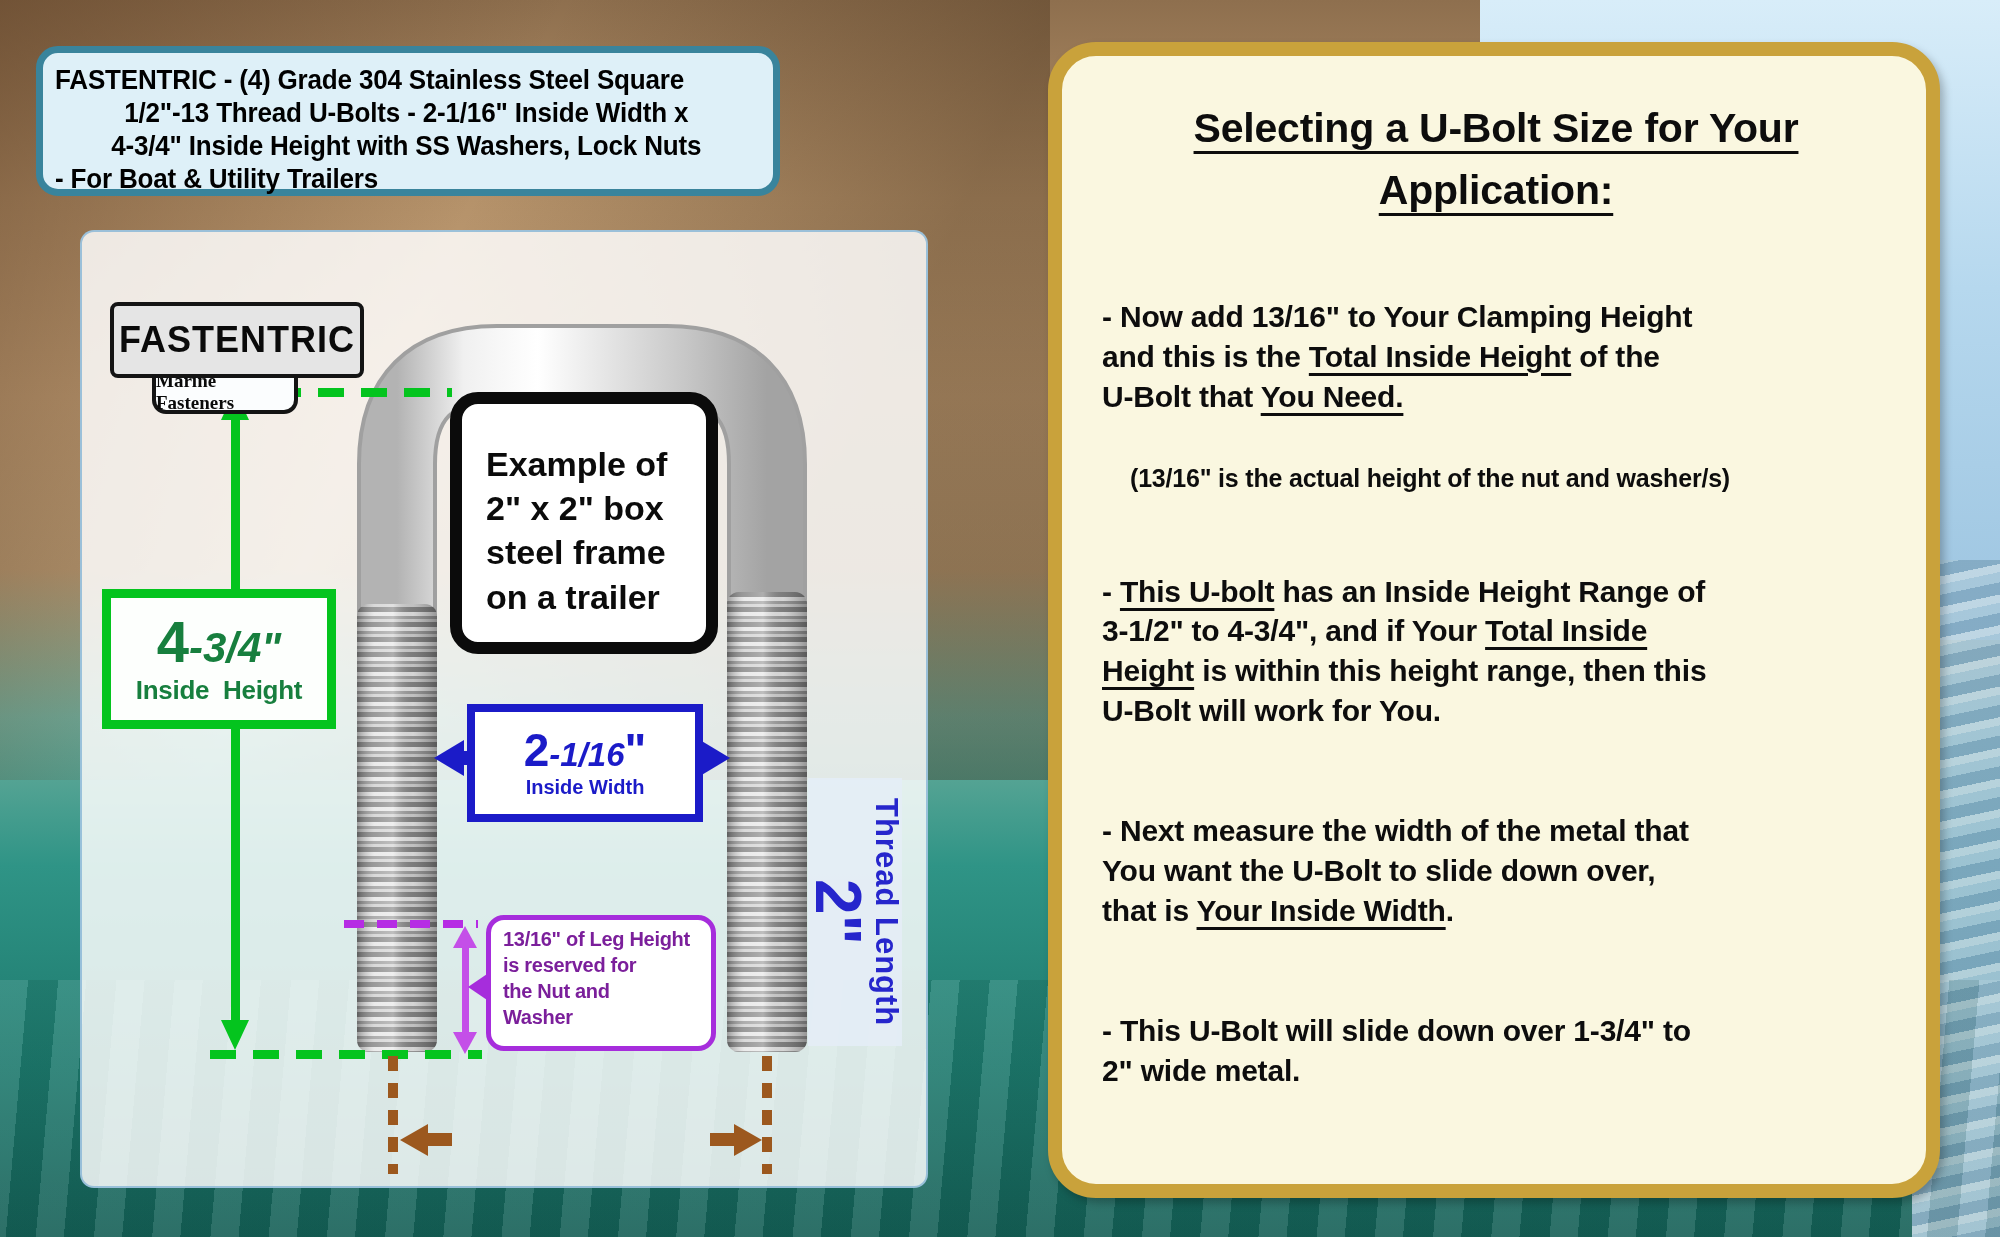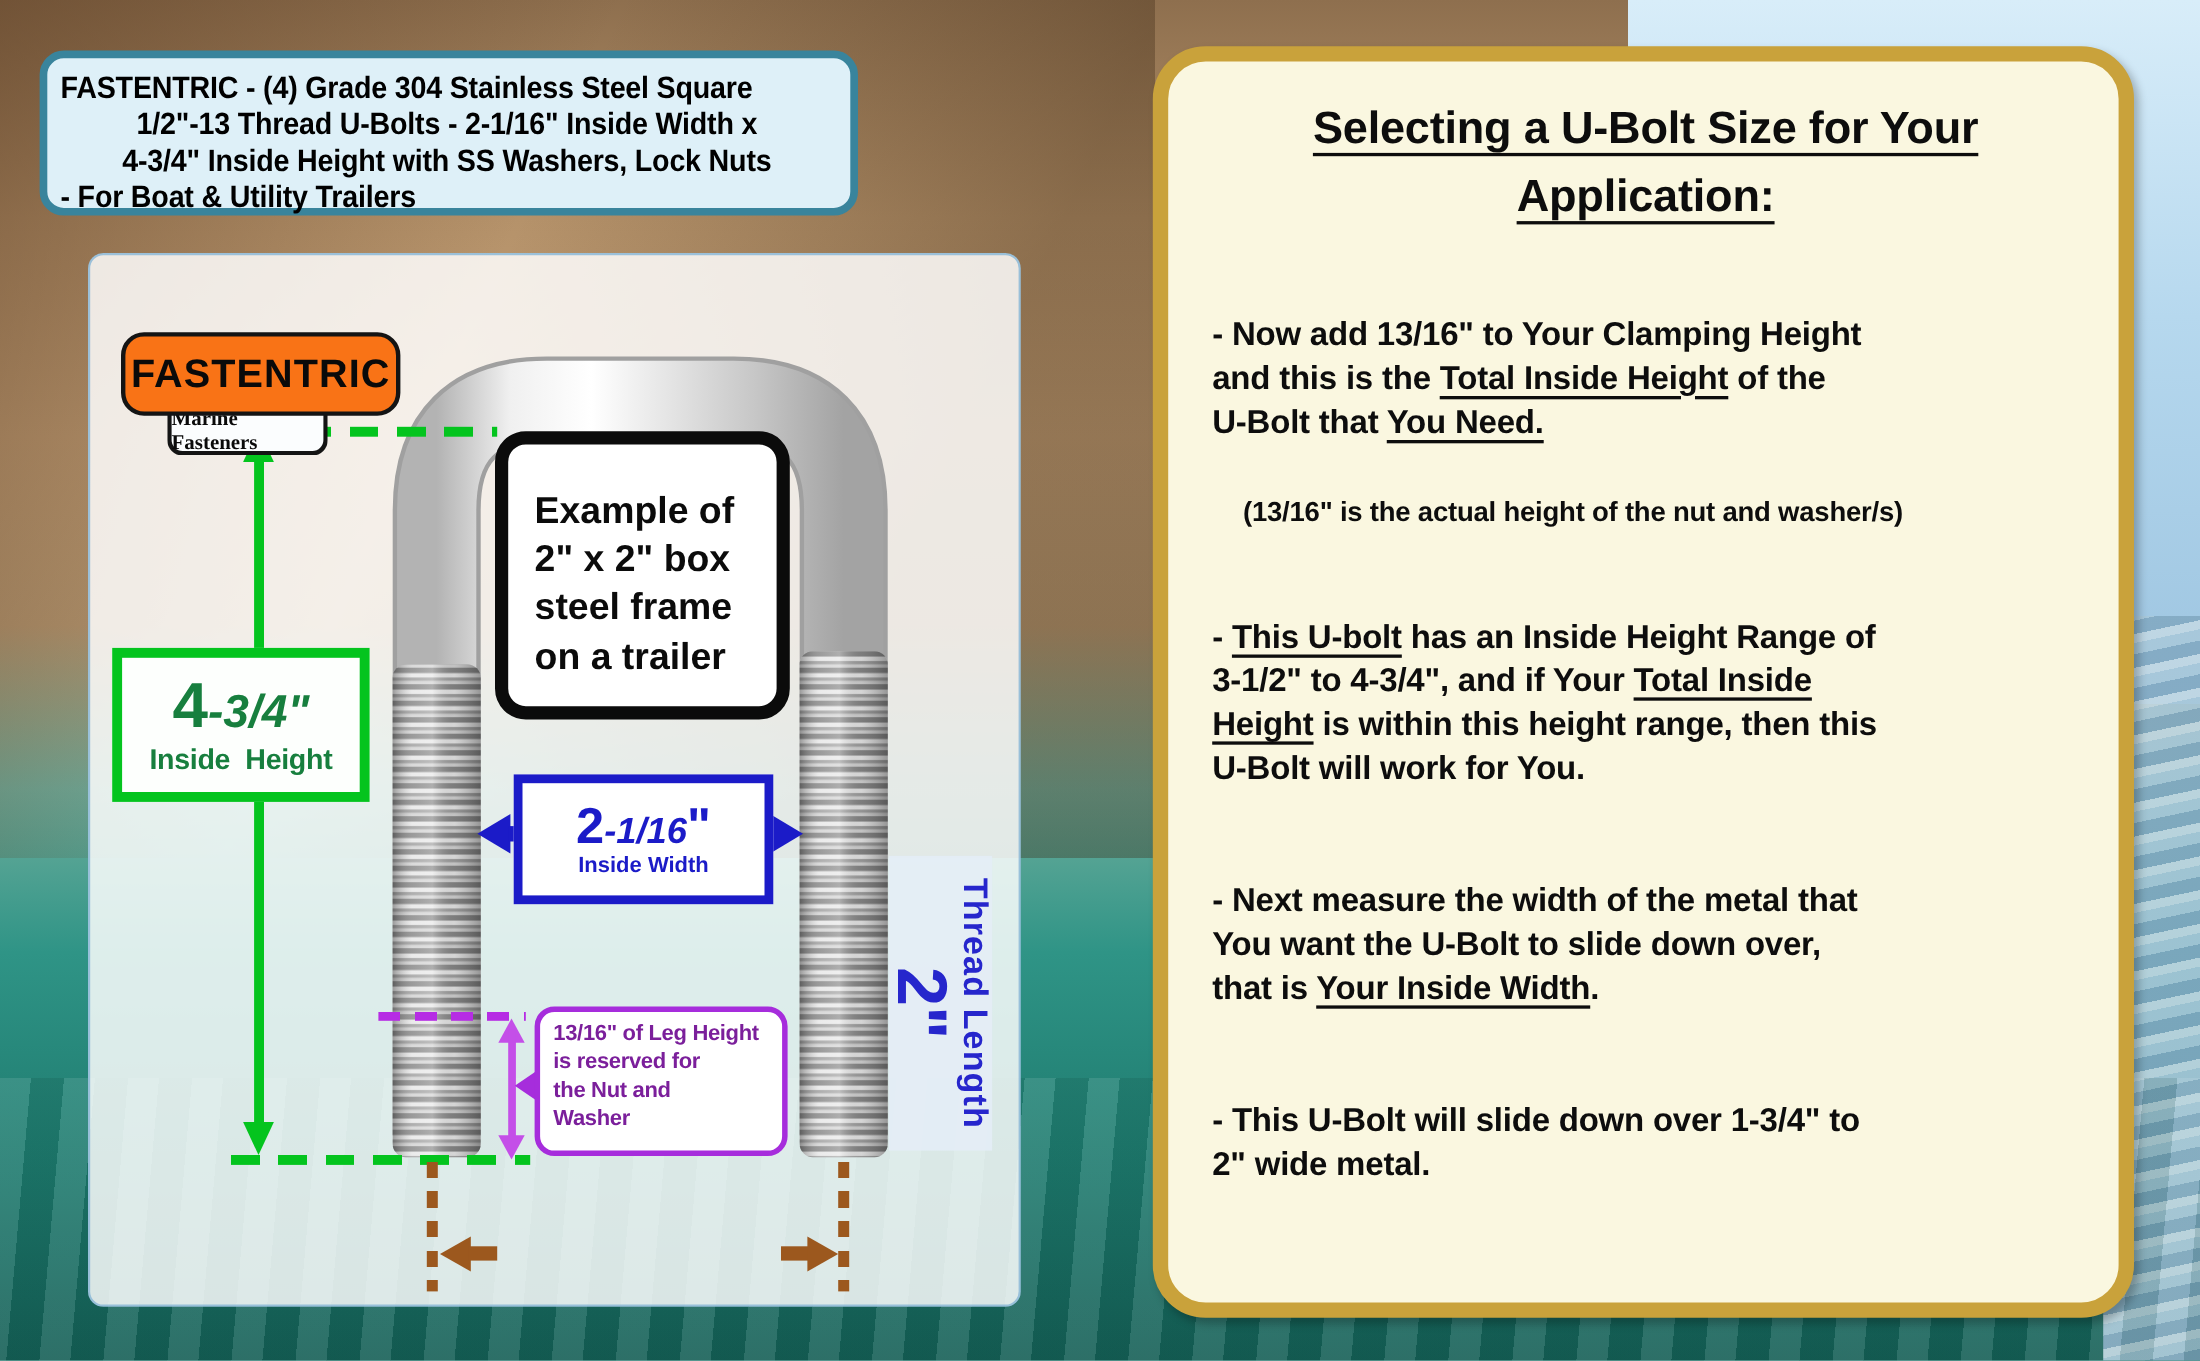--- a/index.html
+++ b/index.html
@@ -18,21 +18,21 @@
   
   .title-box { left:36px; top:46px; width:744px; height:150px; background:#def0f8; border:7px solid #39849c; border-radius:22px; padding:10px 12px 8px; color:#000; z-index:5; }
   .title-inner { transform:scaleX(0.93); transform-origin:0 50%; width:107%; font-weight:bold; font-size:28px; line-height:1.18; letter-spacing:-0.2px; }
   .tl-left { text-align:left; }
   .tl-center { text-align:center; }
 
   
   .diagram-panel { left:80px; top:230px; width:848px; height:958px; background:rgba(255,255,255,0.84); border:2px solid rgba(140,185,215,0.85); border-radius:14px; z-index:4; }
   .diagram-panel .abs { position:absolute; }
 
-  .logo-main { left:28px; top:70px; width:254px; height:76px; background:#f97316; border:4px solid #141414; border-radius:21px; display:flex; align-items:center; justify-content:center; font-weight:bold; font-size:36px; letter-spacing:1px; color:#0a0a0a; z-index:6; }
+  .logo-main { left:28px; top:70px; width:254px; height:76px; background:#e5e5e5; border:4px solid #141414; border-radius:8px; display:flex; align-items:center; justify-content:center; font-weight:bold; font-size:36px; letter-spacing:1px; color:#0a0a0a; z-index:6; }
   .logo-tab { left:70px; top:142px; width:146px; height:40px; background:#fbfdfe; border:4px solid #141414; border-radius:0 0 14px 14px; border-top:none; display:flex; align-items:center; justify-content:center; font-family:"Liberation Serif", serif; font-weight:bold; font-size:19px; color:#0a0a0a; z-index:5; }
 
   .ubolt-svg { left:0; top:0; width:848px; height:958px; z-index:1; }
 
   
   .g-dash-top { left:150px; top:156px; width:220px; height:9px; background:repeating-linear-gradient(90deg,#04c41e 0 26px,rgba(0,0,0,0) 26px 43px); z-index:2; }
   .g-arrow-up { left:139px; top:158px; width:0; height:0; border-left:14px solid transparent; border-right:14px solid transparent; border-bottom:30px solid #04c41e; z-index:2; }
   .g-line { left:149px; top:186px; width:9px; height:620px; background:#04c41e; z-index:2; }
   .g-arrow-down { left:139px; top:788px; width:0; height:0; border-left:14px solid transparent; border-right:14px solid transparent; border-top:30px solid #04c41e; z-index:2; }
   .g-dash-bottom { left:128px; top:818px; width:272px; height:9px; background:repeating-linear-gradient(90deg,#04c41e 0 26px,rgba(0,0,0,0) 26px 43px); z-index:2; }
@@ -73,21 +73,21 @@
   .br-box { left:370px; top:872px; width:258px; height:76px; background:#fff; border:7px solid #9c581e; border-radius:4px; color:#9c581e; font-weight:bold; text-align:center; font-size:20px; line-height:1.18; padding-top:5px; z-index:3; }
   .br-box .big { font-size:26px; }
   .br-box .frac { font-style:italic; }
   .br-tri-l { left:318px; top:892px; width:0; height:0; border-top:16px solid transparent; border-bottom:16px solid transparent; border-right:28px solid #9c581e; z-index:2; }
   .br-bar-l { left:344px; top:901px; width:26px; height:13px; background:#9c581e; z-index:2; }
   .br-bar-r { left:628px; top:901px; width:26px; height:13px; background:#9c581e; z-index:2; }
   .br-tri-r { left:652px; top:892px; width:0; height:0; border-top:16px solid transparent; border-bottom:16px solid transparent; border-left:28px solid #9c581e; z-index:2; }
 
   
   .guide-panel { left:1048px; top:42px; width:892px; height:1156px; background:#faf7e0; border:14px solid #c9a23b; border-radius:48px; padding:28px 36px 0 40px; color:#0d0d0d; z-index:5; box-shadow:4px 5px 8px rgba(0,0,0,0.25); }
-  .guide-heading { margin-top:2px; text-align:center; font-weight:bold; font-size:41px; line-height:1.5; text-decoration:underline; text-decoration-thickness:3px; text-underline-offset:9px; white-space:pre-line; letter-spacing:-0.2px; }
+  .guide-heading { margin-top:14px; text-align:center; font-weight:bold; font-size:41px; line-height:1.5; text-decoration:underline; text-decoration-thickness:3px; text-underline-offset:9px; white-space:pre-line; letter-spacing:-0.2px; }
   .bullets { margin-top:36px; font-weight:bold; font-size:30px; line-height:1.33; letter-spacing:-0.2px; white-space:pre-line; }
   .bullet { margin-bottom:40px; }
   .bullet.tight { margin-bottom:4px; }
   .guide-note { font-weight:bold; font-size:25px; margin:2px 0 36px 28px; white-space:pre-line; }
   .useg { text-decoration:underline; text-decoration-thickness:3px; text-underline-offset:6px; }
 </style>
 </head>
 <body>
 
 <div class="stage">

